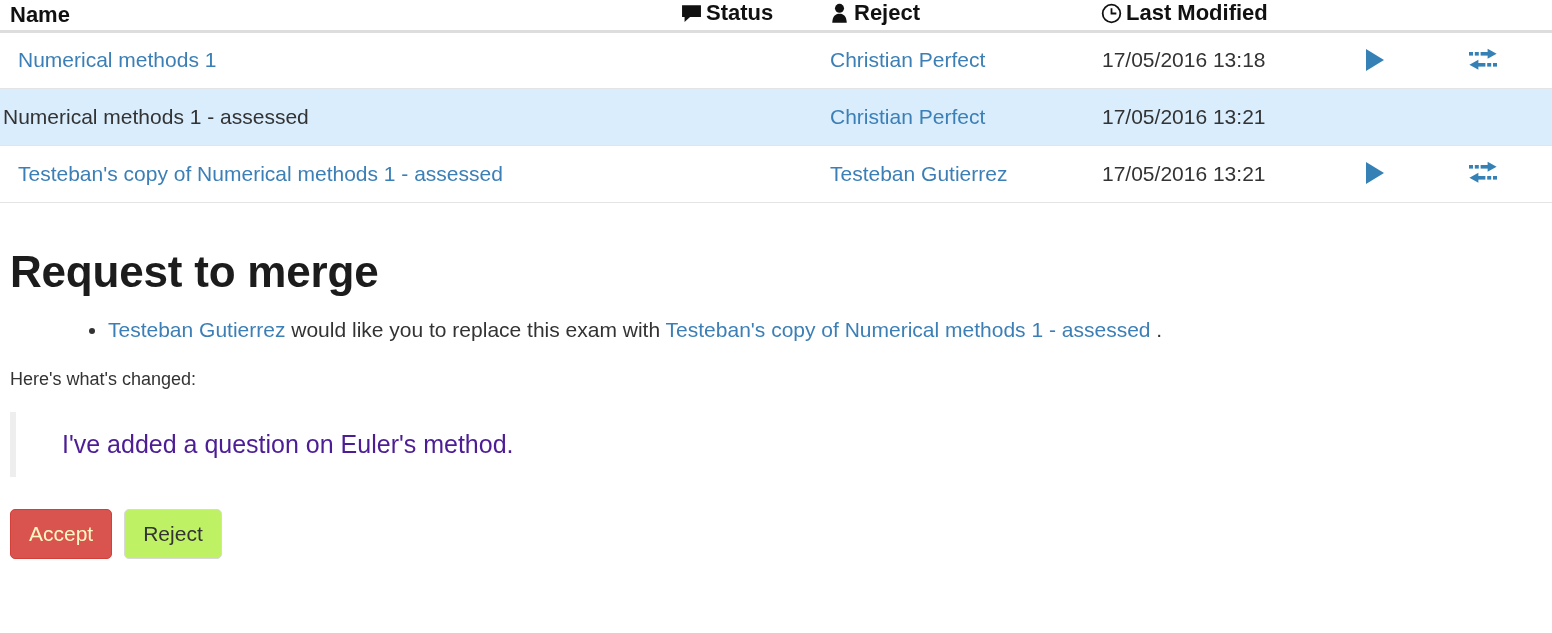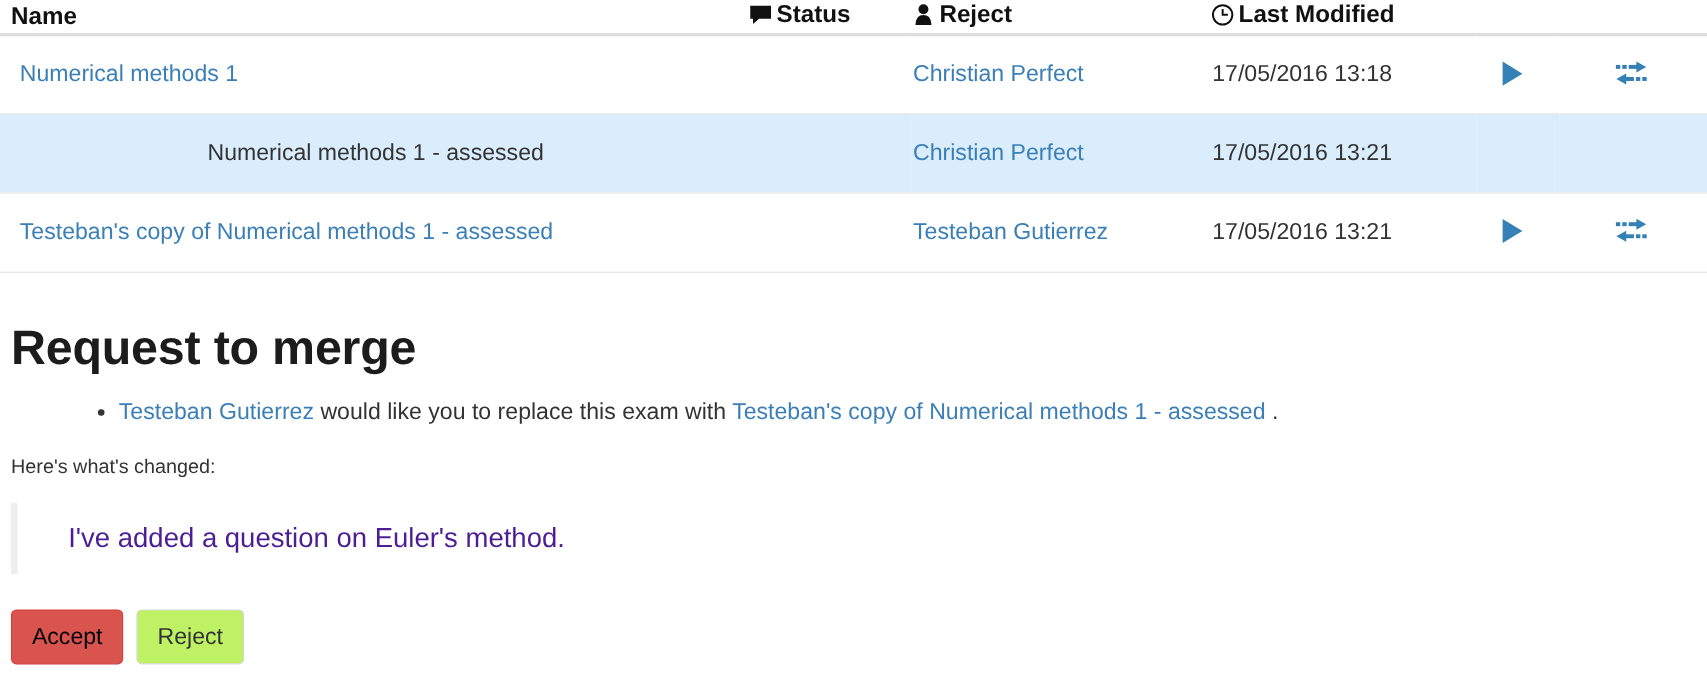--- a/index.html
+++ b/index.html
@@ -57,33 +57,33 @@
     display: inline-flex;
     align-items: center;
     justify-content: center;
     width: 22px;
     height: 22px;
     color: #111111;
     flex: none;
   }
   .hdr-icon svg { display: block; }
 
-  tbody tr { height: 72px; }
+  tbody tr { height: 57px; }
   tbody tr td {
     border-bottom: 1px solid #e4e4e4;
     font-size: 21px;
     white-space: nowrap;
     overflow: hidden;
     text-overflow: ellipsis;
   }
   tbody tr.row-highlight td {
     background: #d9edfd;
   }
   tbody tr td.cell-name { padding-left: 18px; }
-  tbody tr.row-highlight td.cell-name { padding-left: 3px; text-align: center; }
+  tbody tr.row-highlight td.cell-name { padding-left: 3px; }
   tbody tr td.cell-author { padding-left: 2px; }
   tbody tr td.cell-modified { padding-left: 2px; color: #333333; }
 
   a.link, .link {
     color: #3b7fb6;
     text-decoration: none;
     cursor: pointer;
   }
   .plain-name { color: #333333; }
 
@@ -154,21 +154,21 @@
     line-height: 1;
     padding: 13px 18px 14px 18px;
     border-radius: 5px;
     cursor: pointer;
     border: 1px solid transparent;
     box-sizing: border-box;
   }
   .btn-accept {
     background: #d9534f;
     border-color: #d43f3a;
-    color: #000000;
+    color: #fef9c3;
   }
   .btn-reject {
     background: #bef264;
     border-color: #d8d8d8;
     color: #333333;
   }
 </style>
 </head>
 <body>
 

